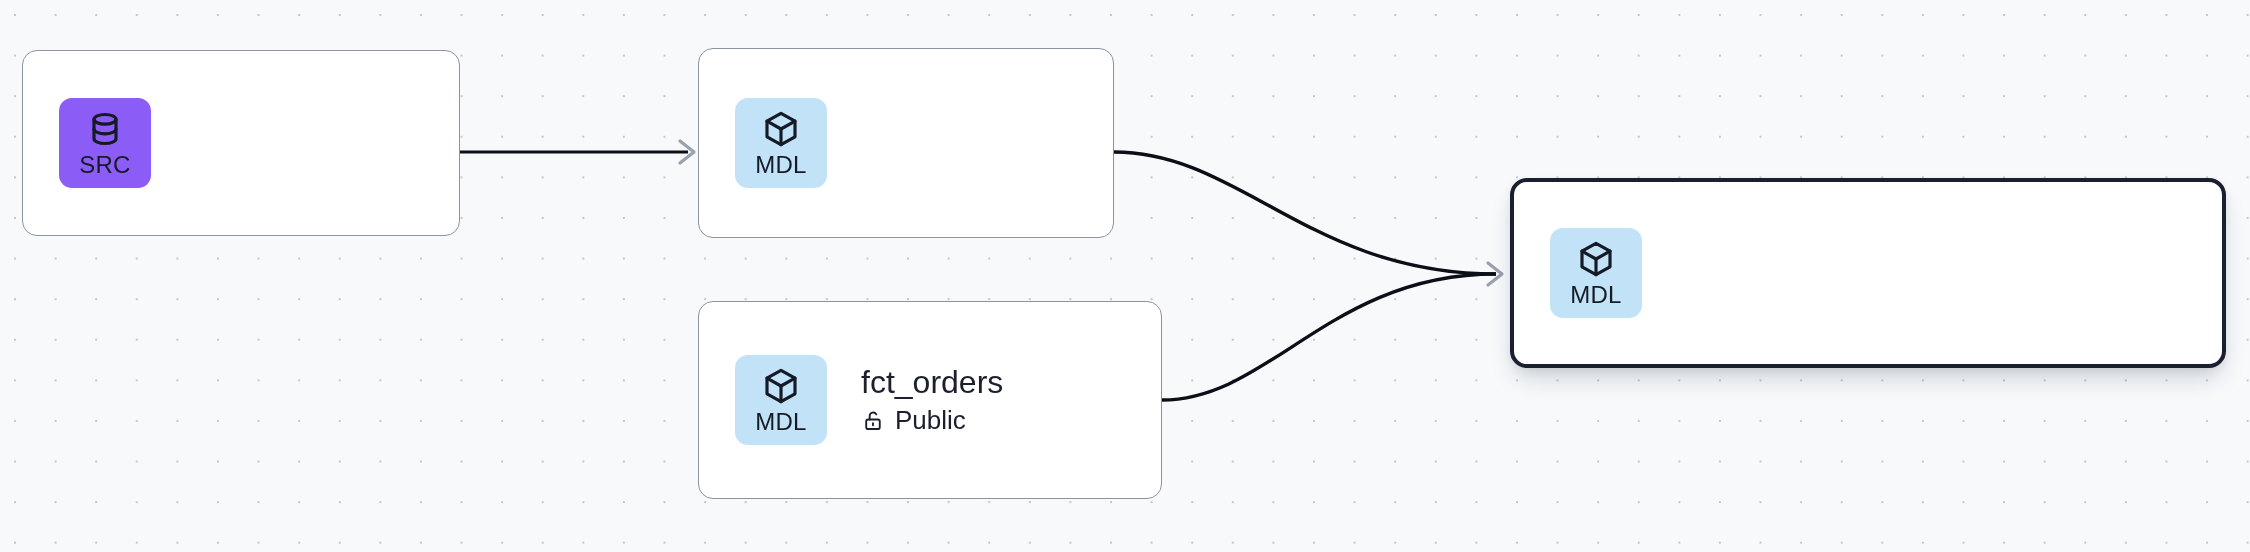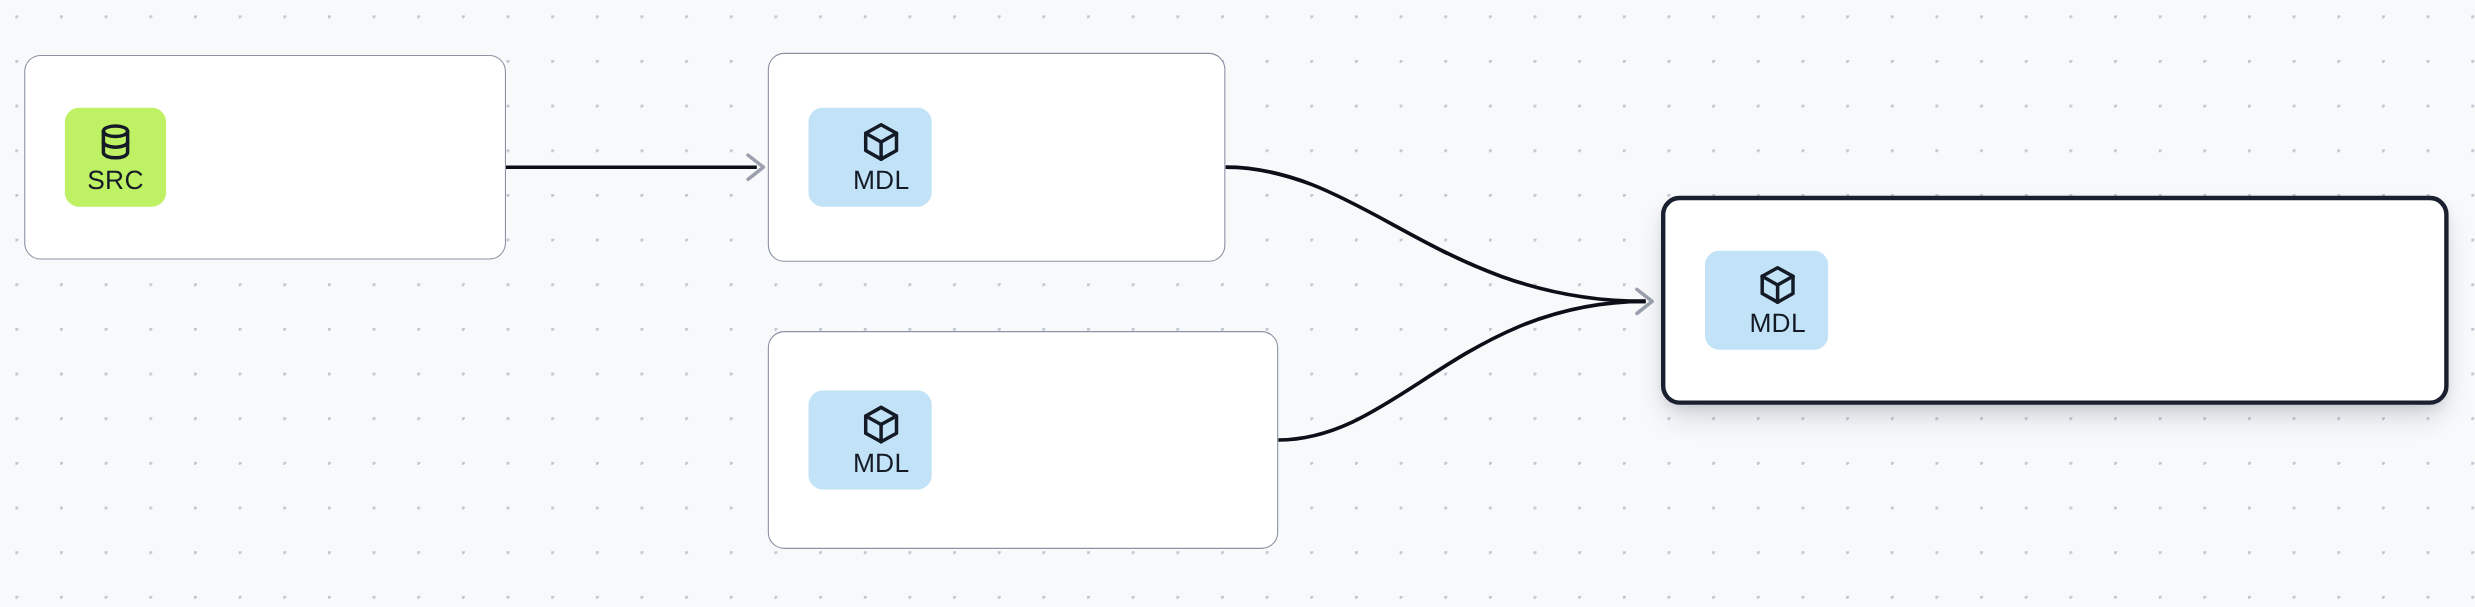--- a/index.html
+++ b/index.html
@@ -53,22 +53,22 @@
     flex: 0 0 auto;
     width: 92px;
     height: 90px;
     border-radius: 13px;
     display: flex;
     flex-direction: column;
     align-items: center;
     justify-content: center;
     gap: 1px;
   }
-  .badge.src { background: #bef264; }
-  .badge.mdl { background: #c2e3f7; padding-left: 20px; }
+  .badge.src { background: #8b5cf6; }
+  .badge.mdl { background: #c2e3f7; }
   .badge .glyph {
     display: block;
     line-height: 0;
     margin-bottom: 3px;
   }
   .badge .badge-label {
     font-size: 24px;
     line-height: 1;
     color: #151a27;
     letter-spacing: 0.2px;
@@ -159,20 +159,33 @@
     <div class="badge mdl">
       <span class="glyph">
         <svg width="40" height="40" viewBox="0 0 24 24" fill="none" stroke="#151a27" stroke-width="1.9" stroke-linecap="round" stroke-linejoin="round">
           <path d="M12 2.6 L20.4 7.3 V16.7 L12 21.4 L3.6 16.7 V7.3 Z"></path>
           <path d="M3.6 7.3 L12 12 L20.4 7.3"></path>
           <path d="M12 12 V21.4"></path>
         </svg>
       </span>
       <span class="badge-label">MDL</span>
     </div>
+    <div class="node-text">
+      <div class="node-title">fct_orders</div>
+      <div class="node-sub">
+        <span class="lock-glyph">
+          <svg width="25" height="25" viewBox="0 0 24 24" fill="none" stroke="#1b1f2e" stroke-width="1.8" stroke-linecap="round" stroke-linejoin="round">
+            <rect x="5" y="11" width="13" height="9.2" rx="1.8"></rect>
+            <path d="M8.3 11 V7.6 a3.4 3.4 0 0 1 6.4 -1.5"></path>
+            <path d="M11.5 14.6 v1.9"></path>
+          </svg>
+        </span>
+        <span>Public</span>
+      </div>
+    </div>
   </div>
 
   <div class="node selected" id="node-agg-journey">
     <div class="badge mdl">
       <span class="glyph">
         <svg width="40" height="40" viewBox="0 0 24 24" fill="none" stroke="#151a27" stroke-width="1.9" stroke-linecap="round" stroke-linejoin="round">
           <path d="M12 2.6 L20.4 7.3 V16.7 L12 21.4 L3.6 16.7 V7.3 Z"></path>
           <path d="M3.6 7.3 L12 12 L20.4 7.3"></path>
           <path d="M12 12 V21.4"></path>
         </svg>

